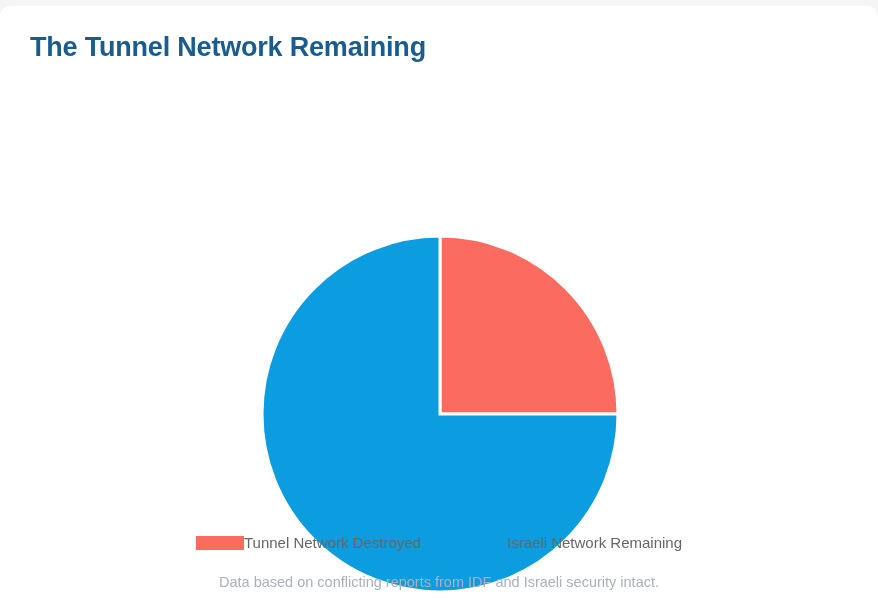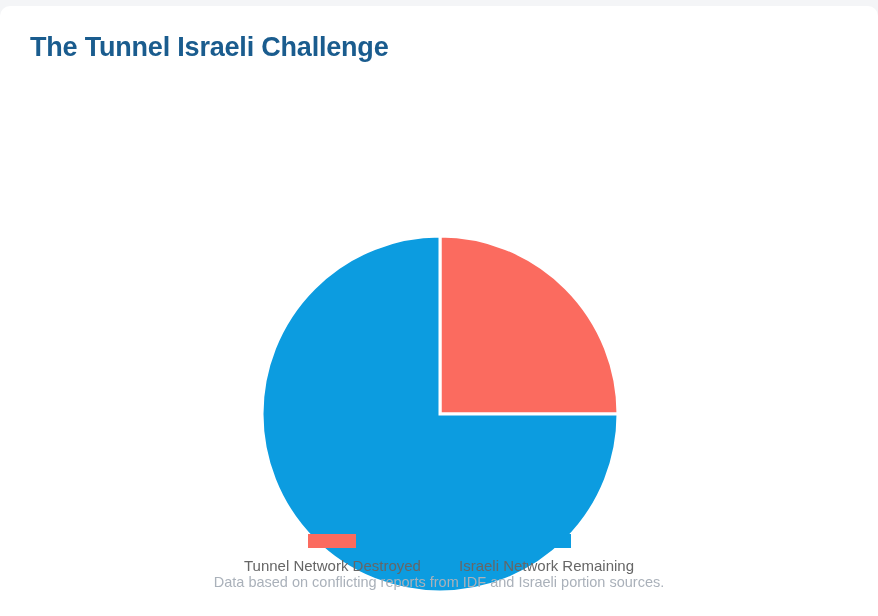--- a/index.html
+++ b/index.html
@@ -79,23 +79,21 @@
     width: 878px;
     display: flex;
     justify-content: center;
     align-items: center;
     gap: 38px;
   }
 
   .legend-item {
     display: flex;
     align-items: center;
-    gap: 9px;
     cursor: pointer;
-    flex-direction: column;
   }
 
   .legend-swatch {
     width: 48px;
     height: 14px;
     flex: 0 0 auto;
     border-radius: 0;
   }
 
   .legend-label {
@@ -114,21 +112,21 @@
     font-size: 14.5px;
     color: #aab1ba;
   }
 </style>
 </head>
 <body>
 
 <div id="card">
 
   <div id="header">
-    <h1 id="page-title">The Tunnel Israeli Challenge</h1>
+    <h1 id="page-title">The Tunnel Network Remaining</h1>
   </div>
 
   <div id="chart-area">
     <div id="pie-wrap">
       <svg id="pie-svg" viewBox="0 0 356 356" xmlns="http://www.w3.org/2000/svg">
         <g id="pie-slices">
             <path d="M 178 178 L 178.000 0.000 A 178 178 0 0 1 356.000 178.000 Z" fill="#fb6b5f" stroke="#ffffff" stroke-width="3"></path>
             <path d="M 178 178 L 356.000 178.000 A 178 178 0 1 1 178.000 0.000 Z" fill="#0c9ce0" stroke="#ffffff" stroke-width="3"></path>
           </g>
       </svg>
@@ -139,15 +137,15 @@
     <div class="legend-item">
       <span class="legend-swatch" style="background: rgb(251, 107, 95);"></span>
       <span class="legend-label">Tunnel Network Destroyed</span>
     </div>
     <div class="legend-item">
       <span class="legend-swatch" style="background: rgb(12, 156, 224);"></span>
       <span class="legend-label">Israeli Network Remaining</span>
     </div>
   </div>
 
-  <div id="footer-note">Data based on conflicting reports from IDF and Israeli portion sources.</div>
+  <div id="footer-note">Data based on conflicting reports from IDF and Israeli security intact.</div>
 
 </div>
 
 </body></html>

